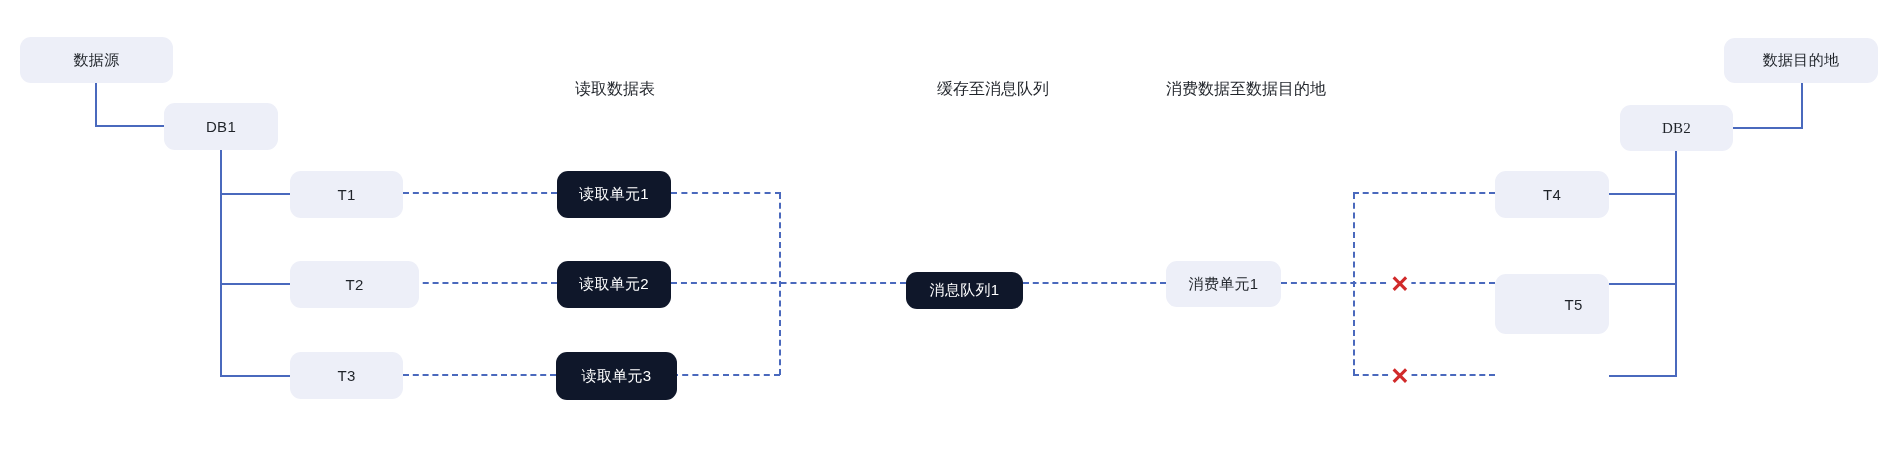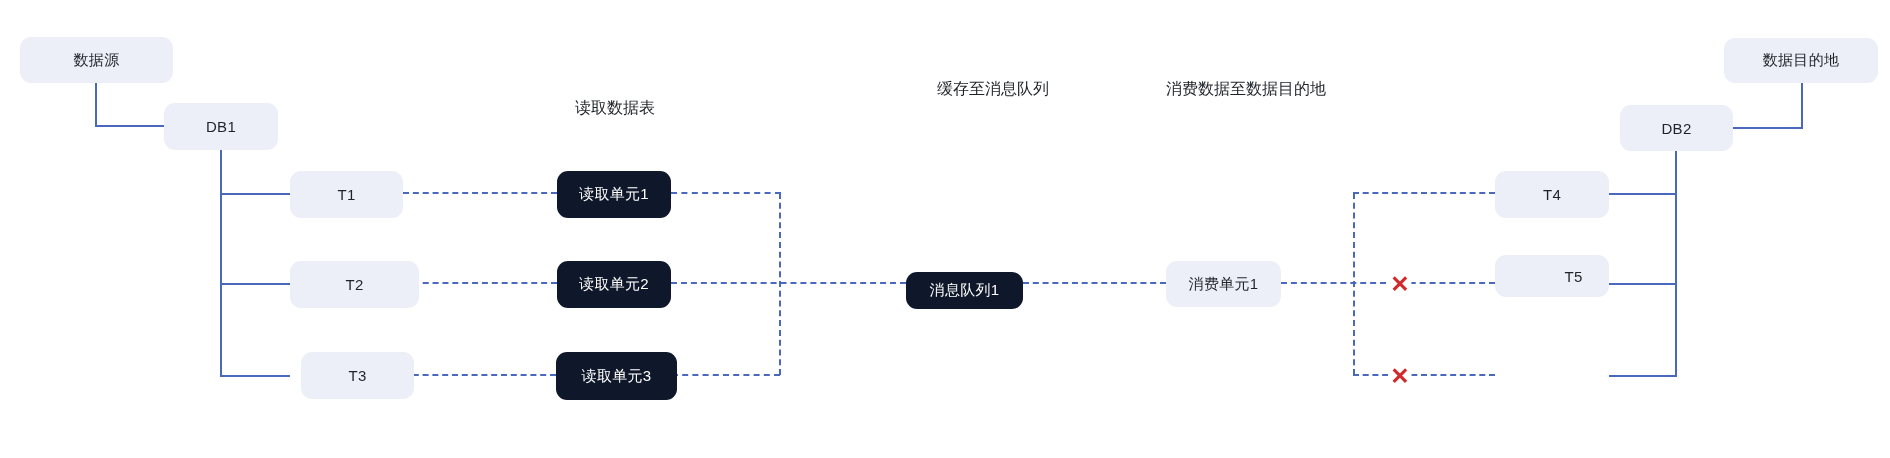--- a/index.html
+++ b/index.html
@@ -64,21 +64,21 @@
     line-height: 1;
     background: #ffffff;
     padding: 0 2px;
   }
 </style>
 </head>
 <body>
 
 <div class="canvas">
 
-  <div class="stage-heading" style="left:615px; top:79px;margin-top:19px;">读取数据表</div>
+  <div class="stage-heading" style="left:615px; top:79px;">读取数据表</div>
   <div class="stage-heading" style="left:993px; top:79px;">缓存至消息队列</div>
   <div class="stage-heading" style="left:1246px; top:79px;">消费数据至数据目的地</div>
 
   <div class="line" style="left:95px; top:83px; width:2px; height:44px;"></div>
   <div class="line" style="left:95px; top:125px; width:69px; height:2px;"></div>
   <div class="line" style="left:220px; top:150px; width:2px; height:227px;"></div>
   <div class="line" style="left:220px; top:193px; width:70px; height:2px;"></div>
   <div class="line" style="left:220px; top:283px; width:70px; height:2px;"></div>
   <div class="line" style="left:220px; top:375px; width:70px; height:2px;"></div>
 
@@ -103,27 +103,27 @@
   <div class="dash-h" style="left:1353px; top:192px; width:142px;"></div>
   <div class="dash-h" style="left:1353px; top:374px; width:142px;"></div>
 
   <div class="error-x" style="left:1400px; top:284px;">✕</div>
   <div class="error-x" style="left:1400px; top:376px;">✕</div>
 
   <div class="node node--light" style="left:20px; top:37px; width:153px; height:46px;">数据源</div>
   <div class="node node--light" style="left:164px; top:103px; width:114px; height:47px;">DB1</div>
   <div class="node node--light" style="left:290px; top:171px; width:113px; height:47px;">T1</div>
   <div class="node node--light" style="left:290px; top:261px; width:129px; height:47px;">T2</div>
-  <div class="node node--light" style="left:290px; top:352px; width:113px; height:47px;margin-left:11px;">T3</div>
+  <div class="node node--light" style="left:290px; top:352px; width:113px; height:47px;">T3</div>
 
   <div class="node node--dark" style="left:557px; top:171px; width:114px; height:47px;">读取单元1</div>
   <div class="node node--dark" style="left:557px; top:261px; width:114px; height:47px;">读取单元2</div>
   <div class="node node--dark" style="left:556px; top:352px; width:121px; height:48px;">读取单元3</div>
 
   <div class="node node--dark" style="left:906px; top:272px; width:117px; height:37px;">消息队列1</div>
   <div class="node node--light" style="left:1166px; top:261px; width:115px; height:46px;">消费单元1</div>
 
   <div class="node node--light" style="left:1495px; top:171px; width:114px; height:47px;">T4</div>
-  <div class="node node--light" style="left:1495px; top:255px; width:114px; height:42px;padding-left:43px;">T5</div>
-  <div class="node node--light" style="left:1620px; top:105px; width:113px; height:46px;">DB2</div>
+  <div class="node node--light" style="left:1495px; top:274px; width:114px; height:60px;padding-left:43px;">T5</div>
+  <div class="node node--light" style="left:1620px; top:105px; width:113px; height:46px;font-family:Liberation Serif, serif;">DB2</div>
   <div class="node node--light" style="left:1724px; top:38px; width:154px; height:45px;">数据目的地</div>
 
 </div>
 
 </body></html>

